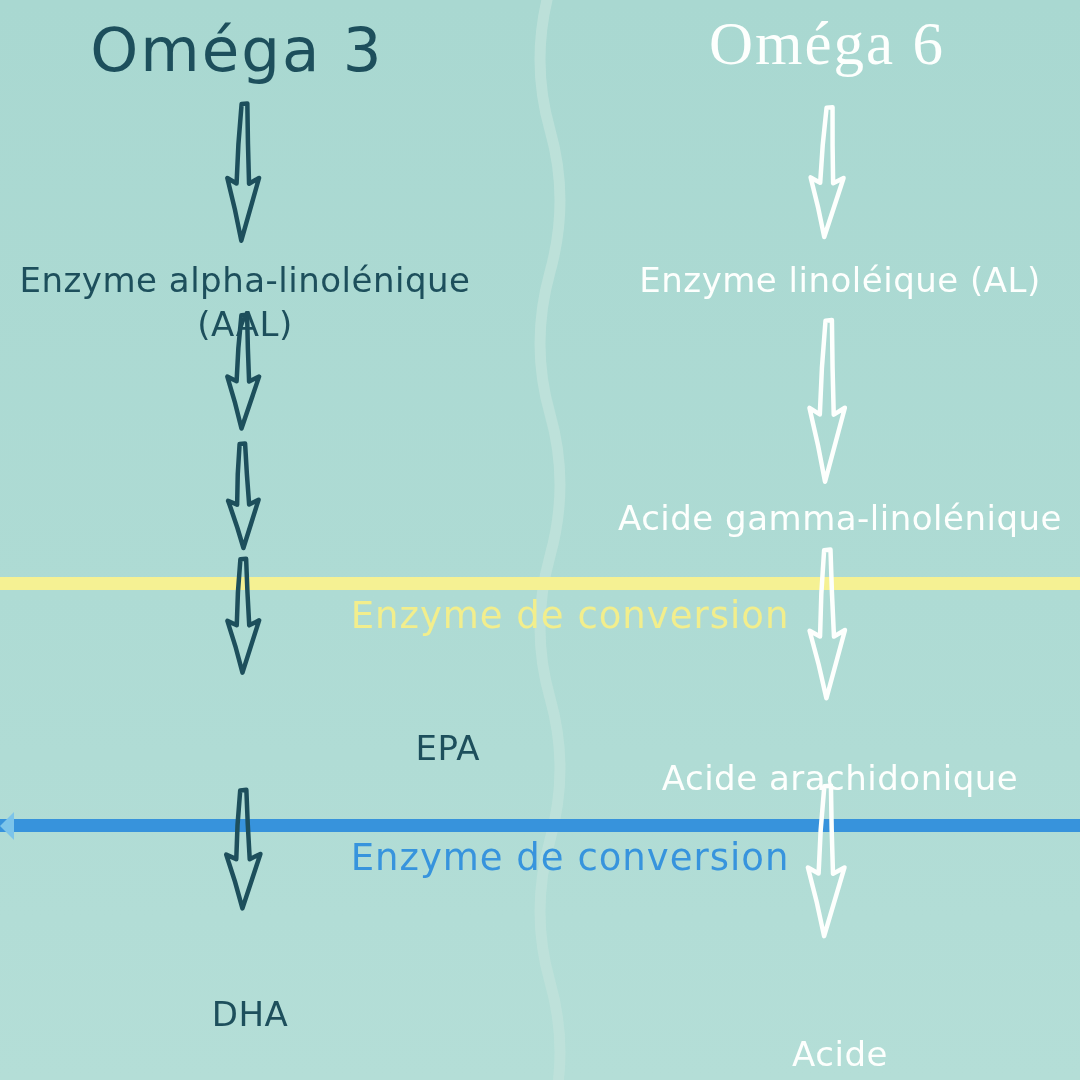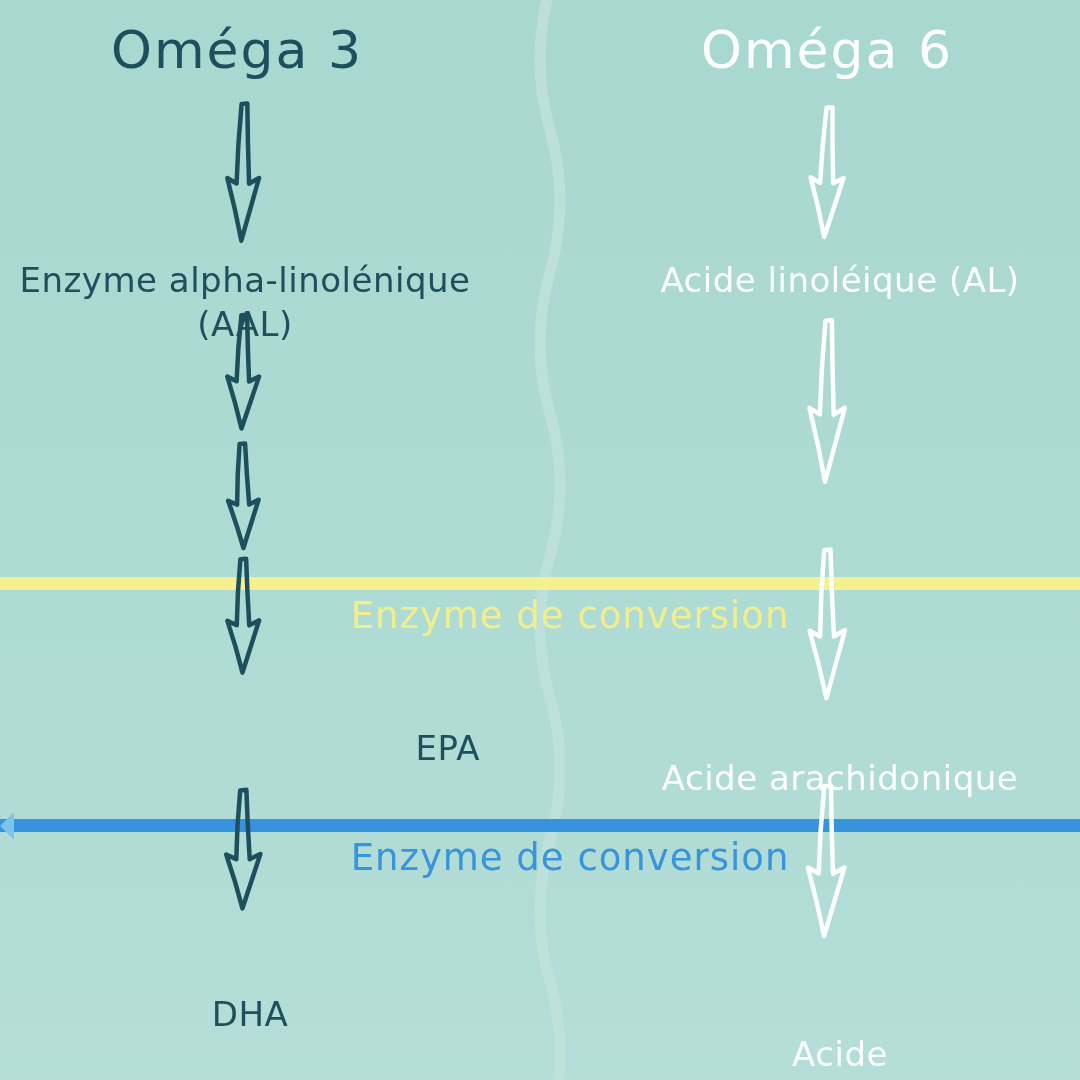--- a/index.html
+++ b/index.html
@@ -7,21 +7,21 @@
     position:relative;
     width:1080px;height:1080px;
     overflow:hidden;
     background:linear-gradient(180deg,#a9d8d1 0%,#aedbd4 55%,#b4ded7 100%);
     font-family:"DejaVu Sans","Liberation Sans",sans-serif;
   }
   .divider{position:absolute;left:0;top:0;}
   .txt{position:absolute;text-align:center;white-space:pre-line;}
   .dark-text{color:#1d4f5c;}
   .white-text{color:#fdfffd;}
-  .title{font-size:52px;line-height:60px;letter-spacing:2px;}
+  .title{font-size:61px;line-height:60px;letter-spacing:2px;}
   .node{font-size:34px;line-height:44px;letter-spacing:0.5px;}
   .enzyme{font-size:37px;line-height:44px;letter-spacing:1px;padding-left:30px;}
   .yellow-text{color:#f2ee8c;}
   .blue-text{color:#3794dd;}
   .hline{position:absolute;left:0;width:1080px;height:13px;}
   .hline.yellow{top:577px;background:#f5f193;}
   .hline.blue{top:819px;background:#3793dc;}
   .blue-cap{
     position:absolute;left:0px;top:812px;
     width:0;height:0;
@@ -41,21 +41,21 @@
 
   <svg class="divider" width="1080" height="1080" viewBox="0 0 1080 1080">
     <path d="M550,-12 q-20,72 0,142 t0,142 t0,142 t0,142 t0,142 t0,142 t0,142 t0,142" stroke="#bfe2db" stroke-width="11" fill="none" opacity="0.85"></path>
   </svg>
 
   <div class="hline yellow"></div>
   <div class="hline blue"></div>
   <div class="blue-cap"></div>
 
   <div class="txt title dark-text" style="left:17px;top:20px;width:440px;">Oméga 3</div>
-  <div class="txt title white-text" style="left:607px;top:20px;width:440px;">Oméga 6</div>
+  <div class="txt title white-text" style="left:607px;top:14px;width:440px;font-family:Liberation Serif, serif;">Oméga 6</div>
 
   <svg class="arrow dark" style="left:217px;top:100px;width:52px;height:146px;transform:rotate(1deg);" viewBox="0 0 100 220" preserveAspectRatio="none">
     <path vector-effect="non-scaling-stroke" d="M45,6 Q39,66 38,126 L20,118 Q37,166 49,212 Q64,168 81,117 L62,126 Q58,64 56,5 L45,6 Z"></path>
   </svg>
   <svg class="arrow dark" style="left:217px;top:312px;width:52px;height:121px;transform:rotate(1deg);" viewBox="0 0 100 220" preserveAspectRatio="none">
     <path vector-effect="non-scaling-stroke" d="M45,6 Q39,66 38,126 L20,118 Q37,166 49,212 Q64,168 81,117 L62,126 Q58,64 56,5 L45,6 Z"></path>
   </svg>
   <svg class="arrow dark" style="left:218px;top:441px;width:50px;height:111px;transform:rotate(-1deg);" viewBox="0 0 100 220" preserveAspectRatio="none">
     <path vector-effect="non-scaling-stroke" d="M45,6 Q39,66 38,126 L20,118 Q37,166 49,212 Q64,168 81,117 L62,126 Q58,64 56,5 L45,6 Z"></path>
   </svg>
@@ -81,20 +81,21 @@
 
   <div class="txt node dark-text" style="left:0px;top:258px;width:490px;">Enzyme alpha-linolénique (AAL)</div>
   <div class="txt node dark-text" style="left:0px;top:682px;width:480px;text-align:right;">
     <div>EPA</div>
   </div>
   <div class="txt node dark-text" style="left:0px;top:948px;width:500px;">
     <div>DHA</div>
     
   </div>
 
-  <div class="txt node white-text" style="left:615px;top:258px;width:450px;">Acide linoléique (AL)</div>
+  <div class="txt node white-text" style="left:615px;top:258px;width:450px;">Enzyme linoléique (AL)</div>
+  <div class="txt node white-text" style="left:615px;top:496px;width:450px;">Acide gamma-linolénique</div>
   <div class="txt node white-text" style="left:615px;top:722px;width:450px;margin-top:34px;">Acide arachidonique</div>
   <div class="txt node white-text" style="left:615px;top:1032px;width:450px;">Acide docosapentaénoïque</div>
 
   <div class="txt enzyme yellow-text" style="left:0px;top:594px;width:1080px;">Enzyme de conversion</div>
   <div class="txt enzyme blue-text" style="left:0px;top:836px;width:1080px;">Enzyme de conversion</div>
 
 </div>
 
 </body></html>

